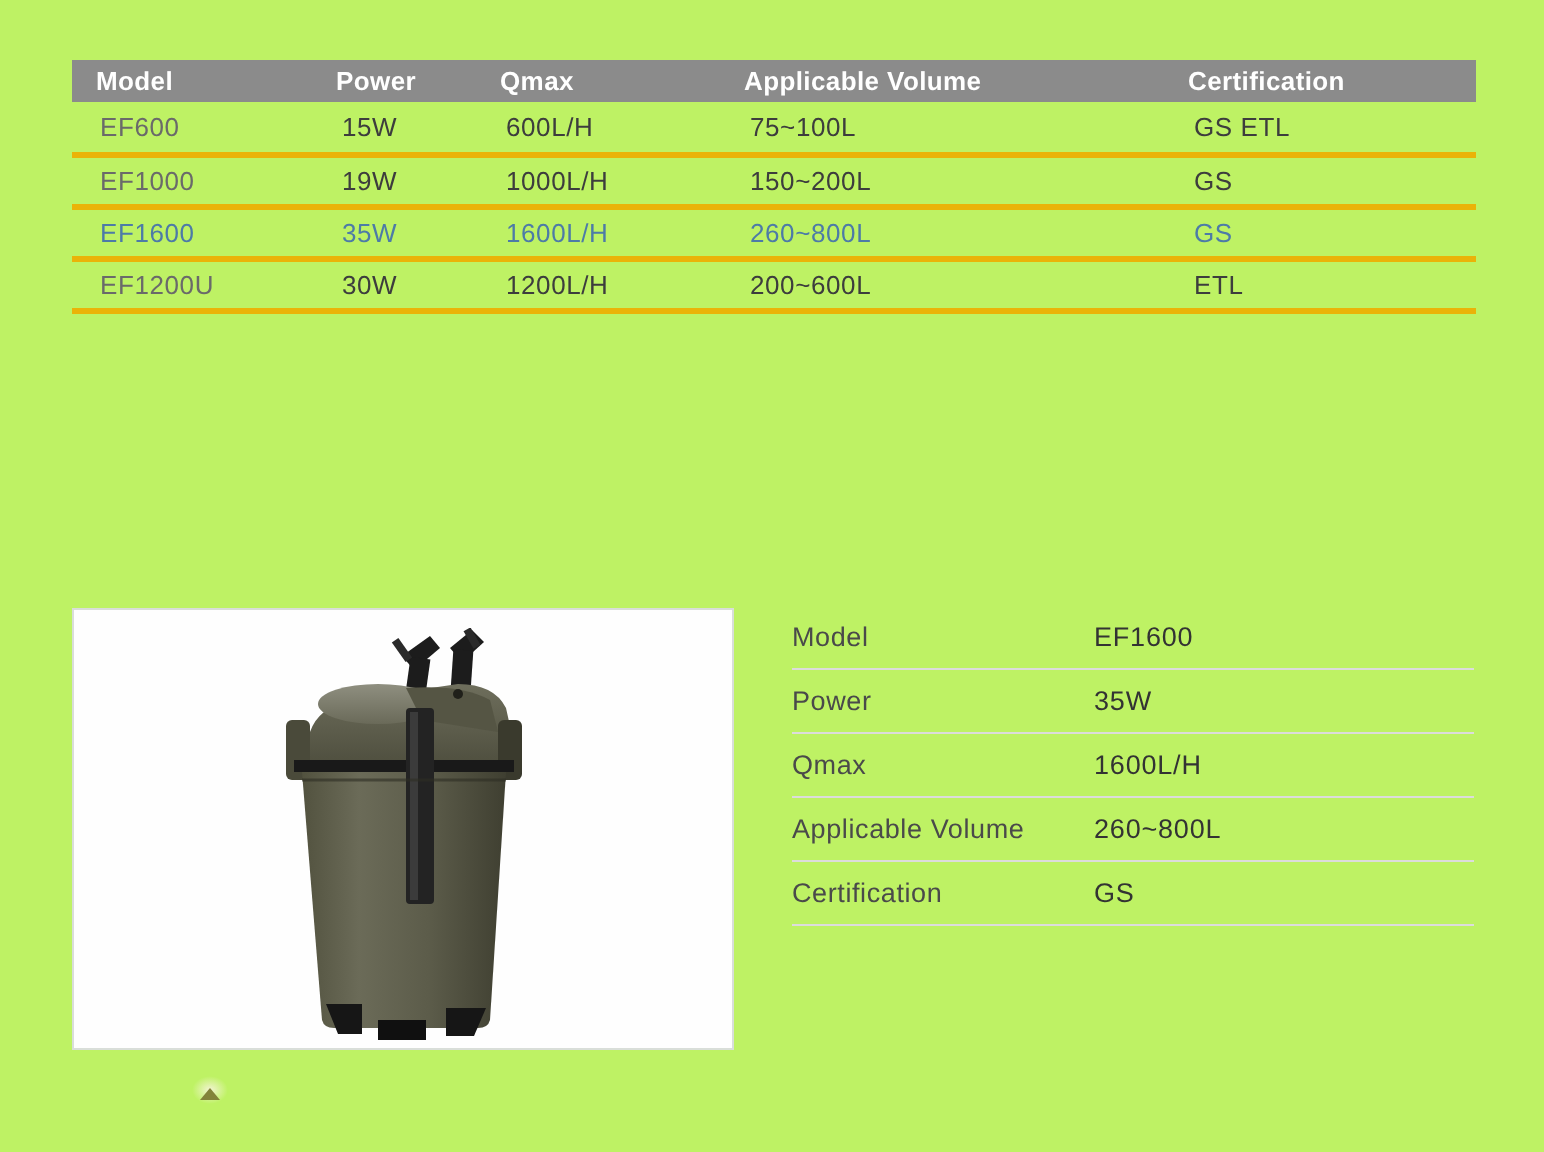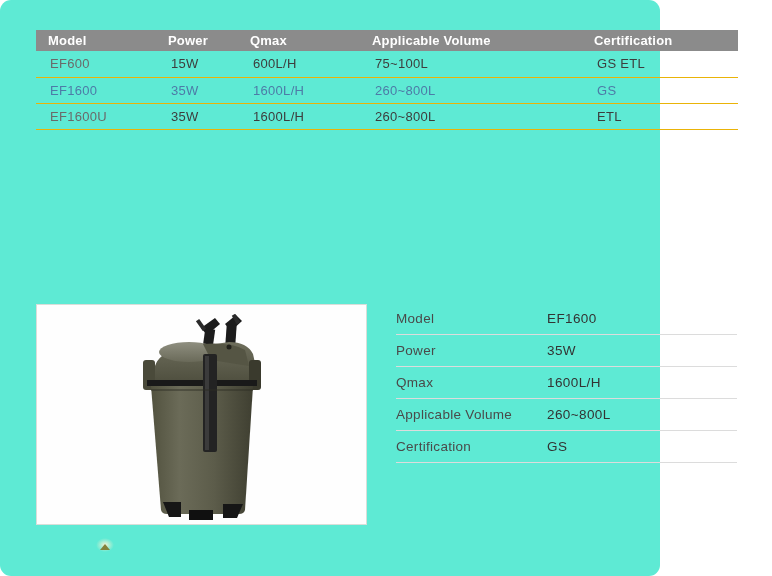--- a/index.html
+++ b/index.html
@@ -1,27 +1,27 @@
 <!DOCTYPE html>
 <html style="--header-bg: #8b8b8b; --header-fg: #ffffff; --hl: #4d7ba7;"><head>
 <meta charset="utf-8">
 <style>
   * { margin: 0; padding: 0; box-sizing: border-box; }
   html, body { width: 772px; height: 576px; background: #ffffff; overflow: hidden;
     font-family: "Liberation Sans", sans-serif; }
-  .stage { position: relative; width: 660px; height: 576px; background: #5eead4; border-radius: 11px; }
+  .stage { position: relative; width: 772px; height: 576px; background: #bef264; }
 
   
   .spec-table { position: absolute; left: 36px; top: 30px; width: 702px;
     border-collapse: collapse; table-layout: fixed; }
   .spec-table th { background: var(--header-bg, #8b8b8b); color: var(--header-fg, #fff);
     font-size: 13px; font-weight: bold; text-align: left; height: 21px;
     padding: 0 0 0 12px; letter-spacing: .2px; }
   .spec-table td { font-size: 13px; height: 26px; padding: 0 0 0 15px;
-    color: #3d3d3d; border-bottom: 1px solid #eab308; white-space: nowrap;
+    color: #3d3d3d; border-bottom: 3px solid #eab308; white-space: nowrap;
     letter-spacing: .3px; }
   .spec-table td.c-model { color: #6a6a6a; padding-left: 14px; }
   .spec-table tr.highlight td, .spec-table tr.highlight td.c-model { color: var(--hl, #4d7ba7); }
 
   
   .img-box { position: absolute; left: 36px; top: 304px; width: 331px; height: 221px;
     border: 1px solid #d9ded9; background: #fefefe; }
   .img-box svg { position: absolute; left: 104px; top: 9px; }
 
   
@@ -61,32 +61,39 @@
       </tr>
     </thead>
     <tbody>
       <tr>
         <td class="c-model">EF600</td>
         <td>15W</td>
         <td>600L/H</td>
         <td>75~100L</td>
         <td>GS ETL</td>
       </tr>
+      <tr>
+        <td class="c-model">EF1000</td>
+        <td>19W</td>
+        <td>1000L/H</td>
+        <td>150~200L</td>
+        <td>GS</td>
+      </tr>
       <tr class="highlight">
         <td class="c-model">EF1600</td>
         <td>35W</td>
         <td>1600L/H</td>
         <td>260~800L</td>
         <td>GS</td>
       </tr>
       <tr>
-        <td class="c-model">EF1600U</td>
-        <td>35W</td>
-        <td>1600L/H</td>
-        <td>260~800L</td>
+        <td class="c-model">EF1200U</td>
+        <td>30W</td>
+        <td>1200L/H</td>
+        <td>200~600L</td>
         <td>ETL</td>
       </tr>
     </tbody>
   </table>
 
   <div class="img-box">
     <svg width="122" height="206" viewBox="0 0 122 206">
       <defs>
         <linearGradient id="bodyG" x1="0" y1="0" x2="1" y2="0">
           <stop offset="0" stop-color="#52523f"></stop>

